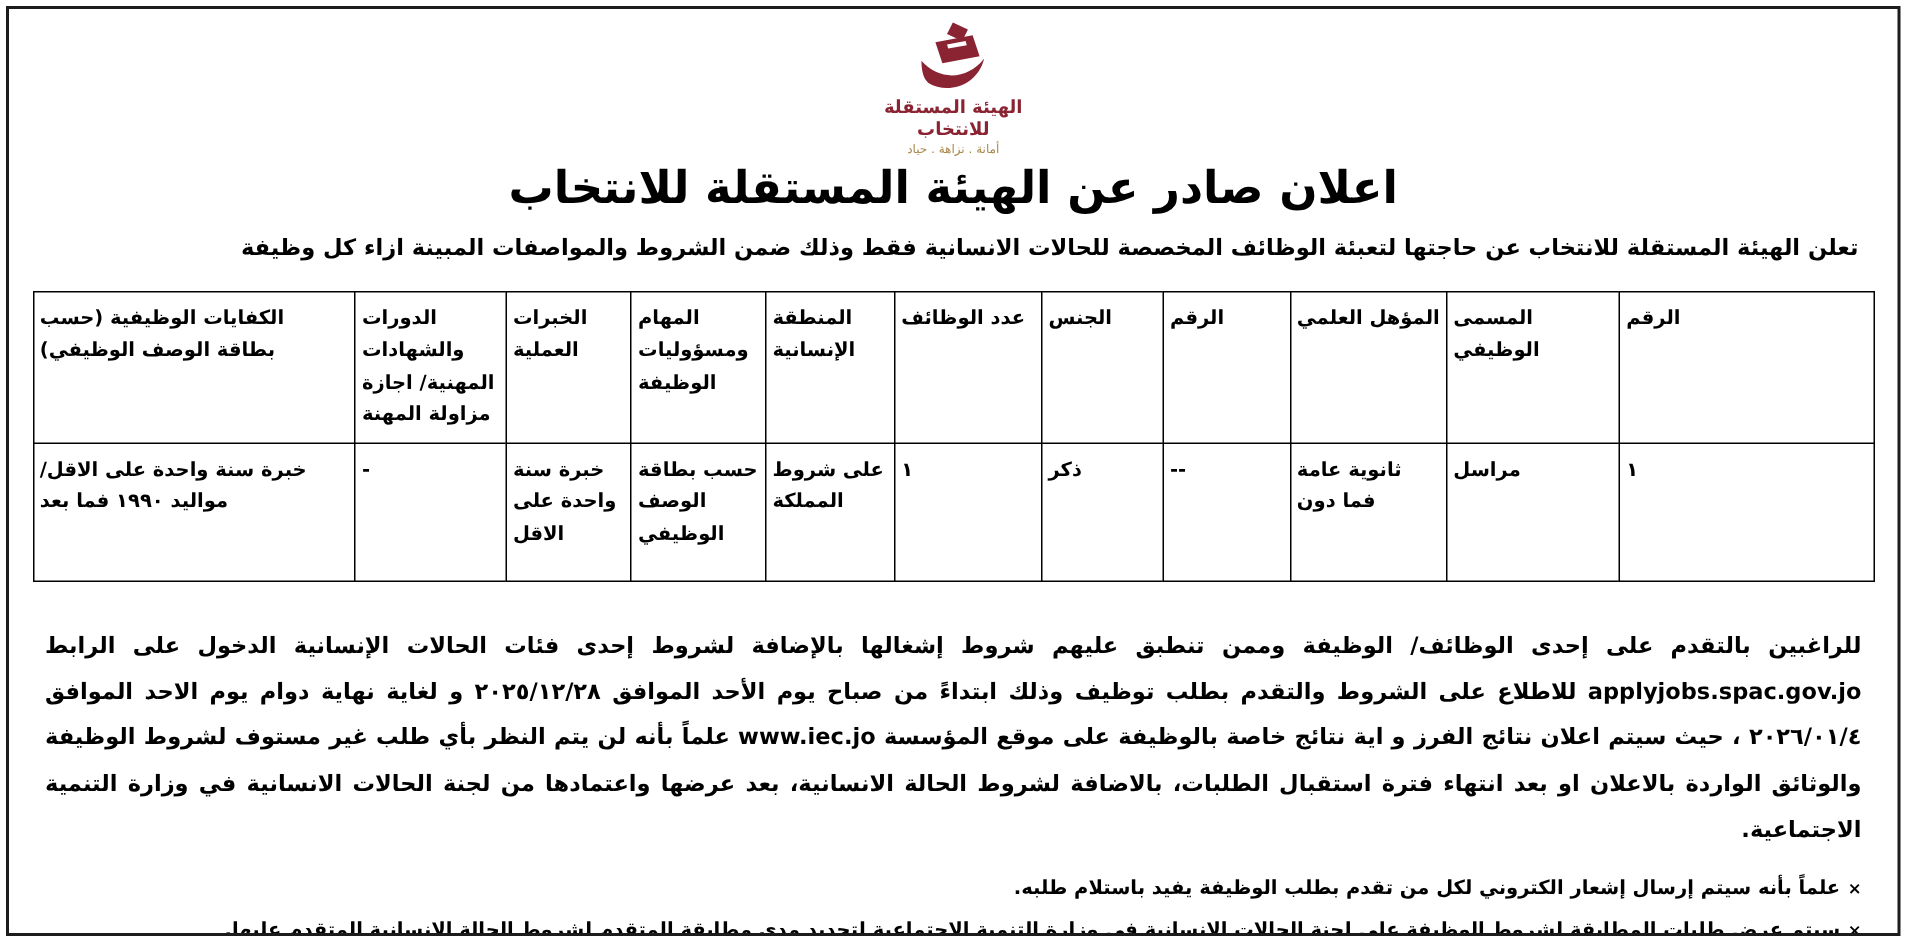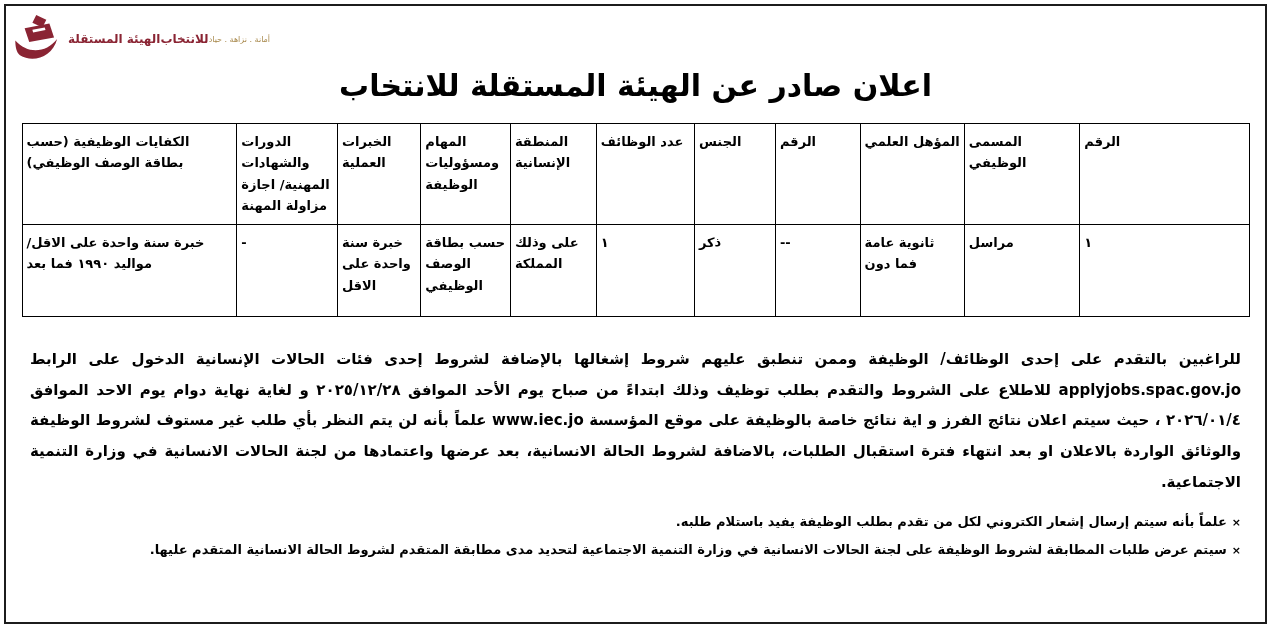--- a/index.html
+++ b/index.html
@@ -5,21 +5,21 @@
   * { margin:0; padding:0; box-sizing:border-box; }
   html, body { width:1271px; height:628px; background:#ffffff; }
   body { font-family:"DejaVu Sans", sans-serif; color:#000; position:relative; }
 
   .page {
     position:absolute; left:4px; top:4px; width:1263px; height:620px;
     border:2px solid #1c1c1c; background:#fff; overflow:hidden;
   }
 
   
-  .logo-block { display:flex; align-items:center; margin-top:8px; }
+  .logo-block { display:flex; flex-direction:column; align-items:center; margin-top:8px; }
   .logo-icon { width:62px; height:50px; display:block; }
   .logo-name { font-size:12px; font-weight:bold; text-align:center; line-height:1.25; color:#8a2433; }
   .logo-tagline { font-size:8px; text-align:center; margin-top:1px; color:#a8894c; letter-spacing:1px; }
 
   
   .doc-title { text-align:center; font-size:30px; font-weight:bold; margin-top:4px; color:#000; }
   .doc-subtitle { direction:rtl; text-align:right; padding:0 26px; font-size:15px; font-weight:bold; margin-top:13px; }
 
   
   table.jobs {
@@ -55,20 +55,21 @@
       <path d="M24 18 L56 12 L62 30 L30 36 Z" fill="#8a2433"></path>
       <path d="M34 20 L50 17 L51 20.5 L35 23.5 Z" fill="#ffffff"></path>
       <path d="M12 34 C 28 52, 52 50, 66 32 C 60 56, 34 63, 18 53 C 13.5 49.5, 12 42, 12 34 Z" fill="#8a2433"></path>
     </svg>
     <div class="logo-name">الهيئة المستقلة</div>
     <div class="logo-name">للانتخاب</div>
     <div class="logo-tagline">أمانة . نزاهة . حياد</div>
   </div>
 
   <h1 class="doc-title">اعلان صادر عن الهيئة المستقلة للانتخاب</h1>
+  <div class="doc-subtitle">تعلن الهيئة المستقلة للانتخاب عن حاجتها لتعبئة الوظائف المخصصة للحالات الانسانية فقط وذلك ضمن الشروط والمواصفات المبينة ازاء كل وظيفة</div>
 
   <table class="jobs">
     <colgroup>
       <col style="width:13.8%">
         <col style="width:9.4%">
         <col style="width:8.5%">
         <col style="width:6.9%">
       <col style="width:6.6%">
         <col style="width:8.0%">
         <col style="width:7.0%">
@@ -93,21 +94,21 @@
       </tr>
     </thead>
     <tbody>
       <tr>
         <td>١</td>
         <td>مراسل</td>
         <td>ثانوية عامة فما دون</td>
         <td>--</td>
         <td>ذكر</td>
         <td>١</td>
-        <td>على وذلك المملكة</td>
+        <td>على شروط المملكة</td>
         <td>حسب بطاقة الوصف الوظيفي</td>
         <td>خبرة سنة واحدة على الاقل</td>
         <td>-</td>
         <td>خبرة سنة واحدة على الاقل/ مواليد ١٩٩٠ فما بعد</td>
       </tr>
     </tbody>
   </table>
 
   <p class="body-paragraph">للراغبين بالتقدم على إحدى الوظائف/ الوظيفة وممن تنطبق عليهم شروط إشغالها بالإضافة لشروط إحدى فئات الحالات الإنسانية الدخول على الرابط applyjobs.spac.gov.jo للاطلاع على الشروط والتقدم بطلب توظيف وذلك ابتداءً من صباح يوم الأحد الموافق ٢٠٢٥/١٢/٢٨ و لغاية نهاية دوام يوم الاحد الموافق ٢٠٢٦/٠١/٤ ، حيث سيتم اعلان نتائج الفرز و اية نتائج خاصة بالوظيفة على موقع المؤسسة www.iec.jo علماً بأنه لن يتم النظر بأي طلب غير مستوف لشروط الوظيفة والوثائق الواردة بالاعلان او بعد انتهاء فترة استقبال الطلبات، بالاضافة لشروط الحالة الانسانية، بعد عرضها واعتمادها من لجنة الحالات الانسانية في وزارة التنمية الاجتماعية.</p>
 

